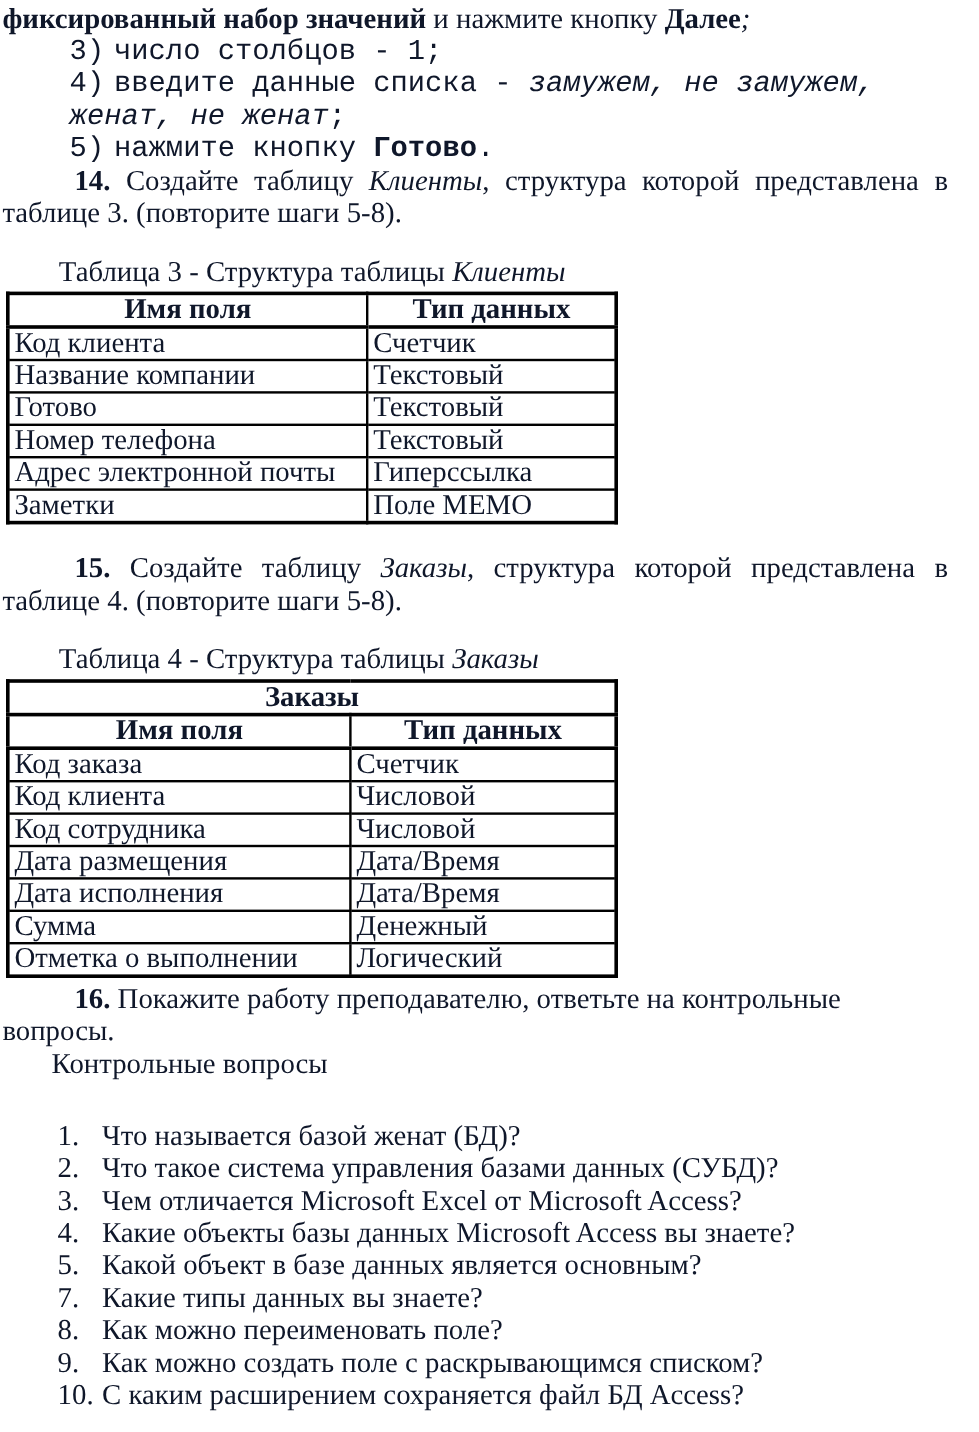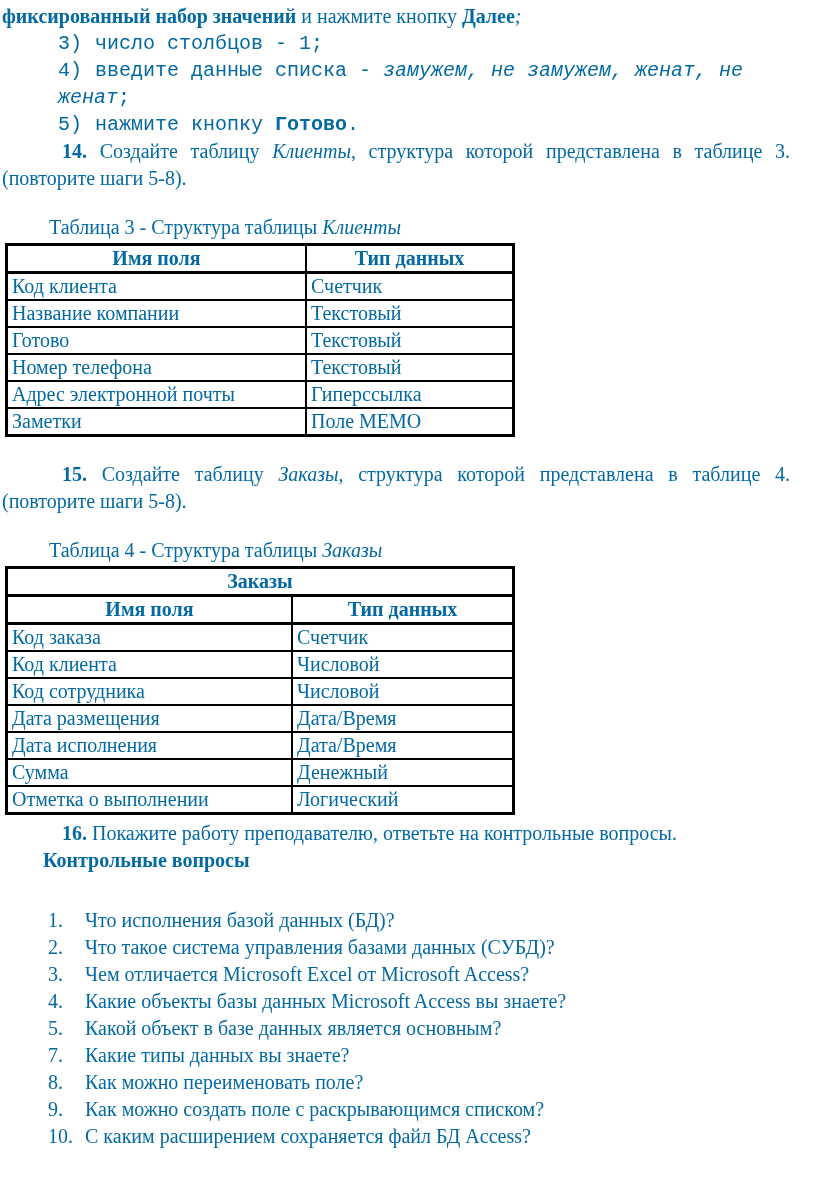--- a/index.html
+++ b/index.html
@@ -3,23 +3,23 @@
 <meta charset="utf-8">
 <style>
   html, body {
     margin: 0; padding: 0;
     background: #ffffff;
     width: 816px; height: 1193px;
     overflow: hidden;
   }
   body, .page {
     font-family: "Liberation Serif", "DejaVu Serif", serif;
-    font-size: 20px;
+    font-size: 24px;
     line-height: 27px;
-    color: #0369a1;
+    color: #0f172a;
   }
   .page { padding: 3px 26px 0 2px; }
   p { margin: 0; }
   .b { font-weight: bold; }
   .i { font-style: italic; }
   .just { text-align: justify; text-align-last: left; }
 
   
   .step { padding-left: 56px; font-family: Liberation Mono, monospace; }
   .step .num { display: inline-block; width: 37px; }
@@ -50,21 +50,21 @@
   }
   table.struct td { text-align: left; }
   .t3 .c1 { width: 289px; }
   .t3 .c2 { width: 197px; }
   .t4 .c1 { width: 275px; }
   .t4 .c2 { width: 211px; }
 
   .item15 { margin-top: 24px; }
   .item16 { margin-top: 5px; }
 
-  .q-heading { padding-left: 41px; font-weight: bold; }
+  .q-heading { padding-left: 41px; font-weight: normal; }
 
   .questions { margin-top: 33px; }
   .q { padding-left: 46px; }
   .q .num { display: inline-block; width: 37px; }
 </style>
 </head>
 <body>
 
 <div class="page">
 
@@ -175,21 +175,21 @@
     </tbody>
   </table>
 
   <p class="item item16">
     <span class="b">16.</span><span> Покажите работу преподавателю, ответьте на контрольные вопросы.</span>
   </p>
 
   <div class="q-heading">Контрольные вопросы</div>
 
   <div class="questions">
-    <div class="q"><span class="num">1.</span><span>Что исполнения базой данных (БД)?</span></div>
+    <div class="q"><span class="num">1.</span><span>Что называется базой женат (БД)?</span></div>
     <div class="q"><span class="num">2.</span><span>Что такое система управления базами данных (СУБД)?</span></div>
     <div class="q"><span class="num">3.</span><span>Чем отличается Microsoft Excel от Microsoft Access?</span></div>
     <div class="q"><span class="num">4.</span><span>Какие объекты базы данных Microsoft Access вы знаете?</span></div>
     <div class="q"><span class="num">5.</span><span>Какой объект в базе данных является основным?</span></div>
     <div class="q"><span class="num">7.</span><span>Какие типы данных вы знаете?</span></div>
     <div class="q"><span class="num">8.</span><span>Как можно переименовать поле?</span></div>
     <div class="q"><span class="num">9.</span><span>Как можно создать поле с раскрывающимся списком?</span></div>
     <div class="q"><span class="num">10.</span><span>С каким расширением сохраняется файл БД Access?</span></div>
   </div>
 

